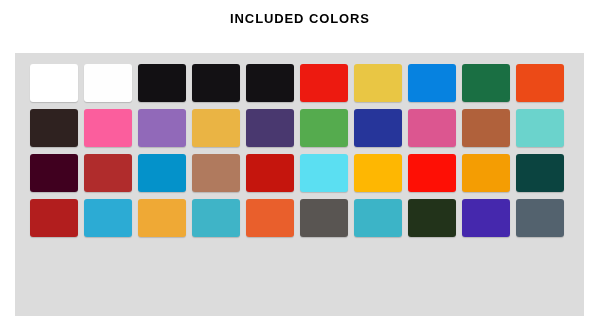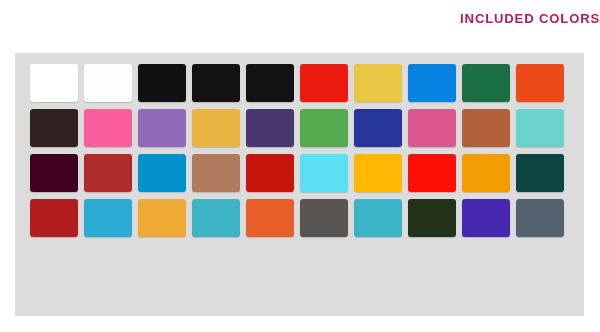--- a/index.html
+++ b/index.html
@@ -18,25 +18,25 @@
     width: 600px;
     height: 332px;
     background: #ffffff;
     box-sizing: border-box;
   }
   .title {
     position: absolute;
     top: 11px;
     left: 0;
     width: 600px;
-    text-align: right;
+    text-align: center;
     font-size: 13px;
     font-weight: bold;
     letter-spacing: 0.9px;
-    color: #be185d;
+    color: #000000;
     font-family: "Liberation Sans", sans-serif;
   }
   .palette-panel {
     position: absolute;
     left: 15px;
     top: 53px;
     width: 569px;
     height: 263px;
     background: #dcdcdc;
     box-sizing: border-box;

